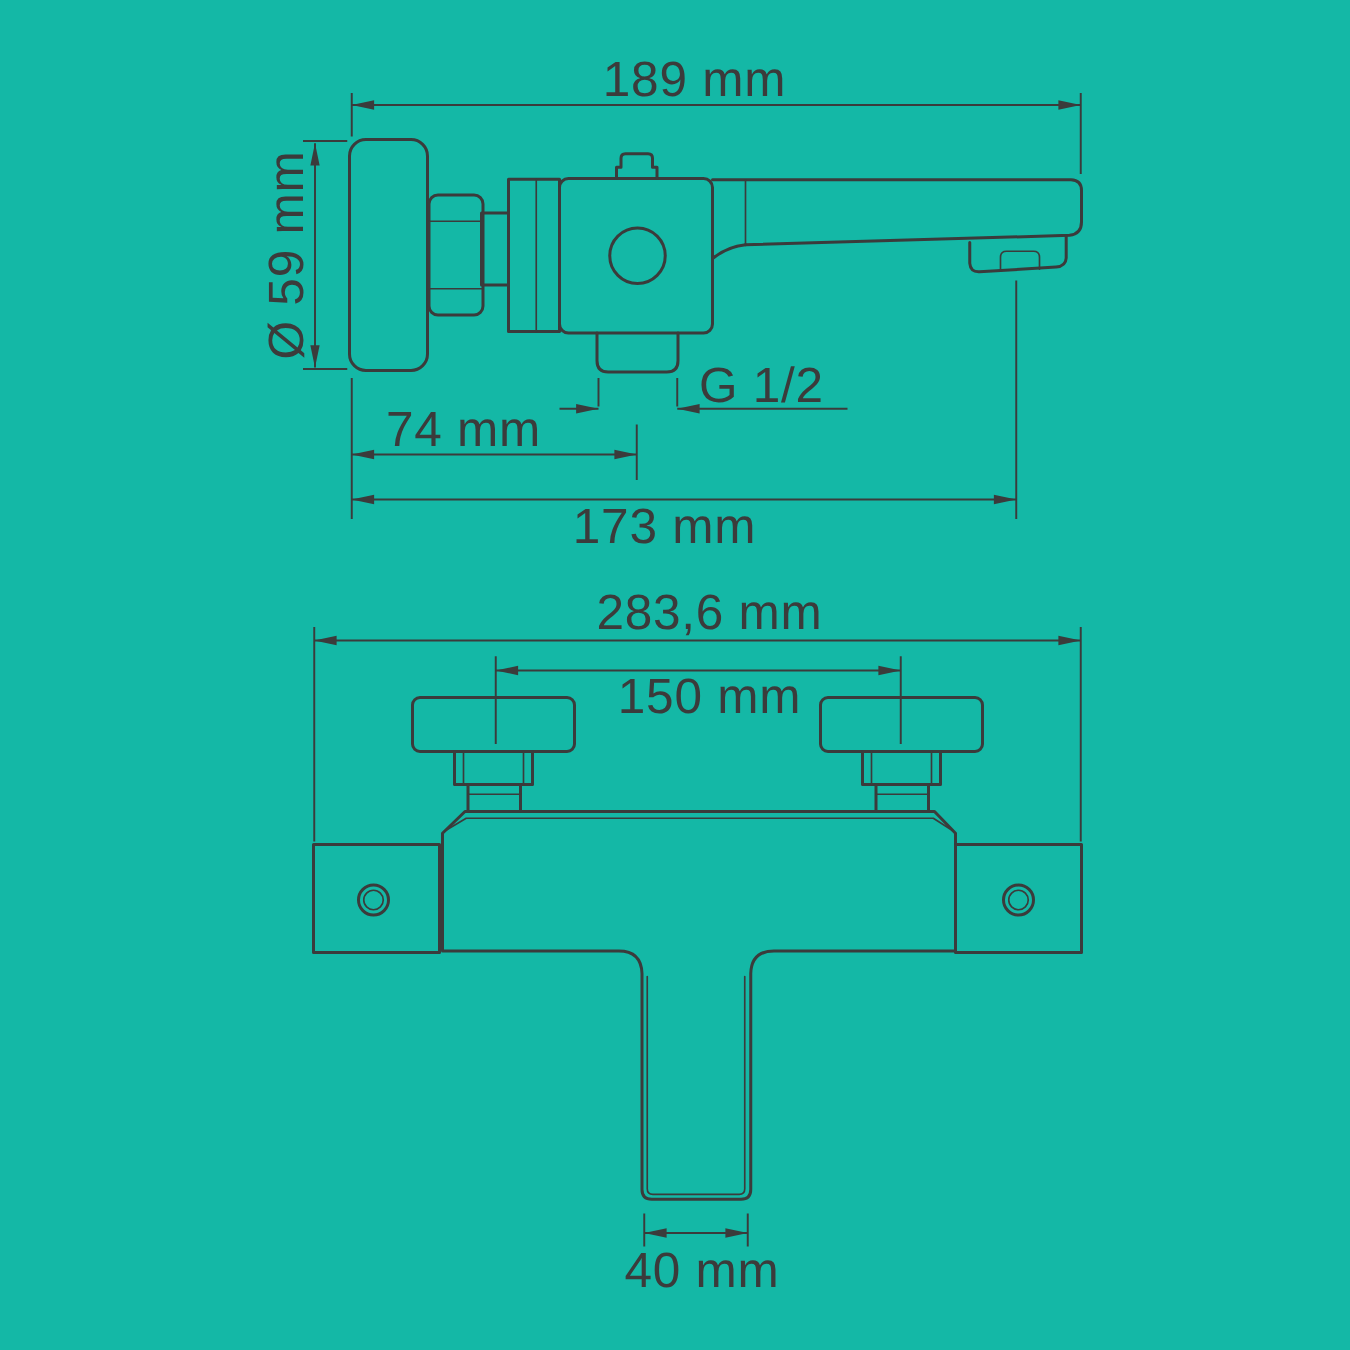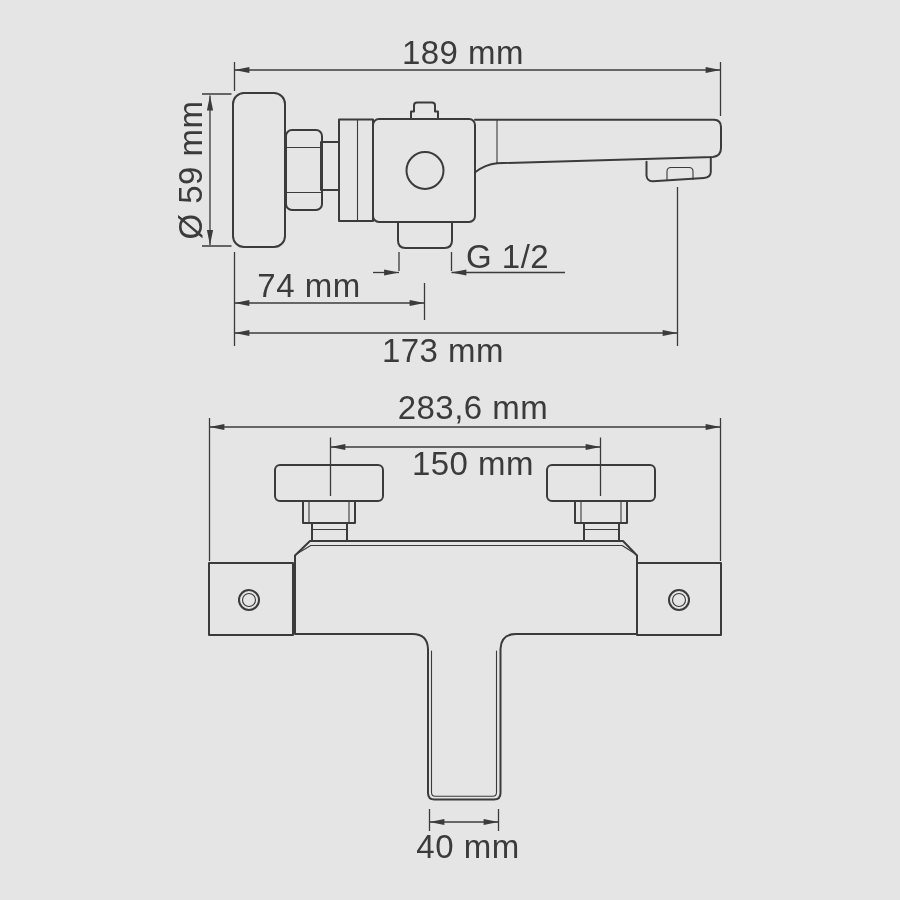--- a/index.html
+++ b/index.html
@@ -8,21 +8,21 @@
     background: #ffffff;
     width: 900px;
     height: 900px;
     overflow: hidden;
     font-family: "Liberation Sans", sans-serif;
   }
   .stage {
     position: relative;
     width: 900px;
     height: 900px;
-    background: #e5e5e5;
+    background: #14b8a6;
   }
   svg { display: block; }
   .o  { fill: none; stroke: #3b3b3b; stroke-width: 2;   stroke-linejoin: round; stroke-linecap: round; }
   .t  { fill: none; stroke: #3b3b3b; stroke-width: 1.1; stroke-linejoin: round; stroke-linecap: round; }
   .d  { fill: none; stroke: #3b3b3b; stroke-width: 1.3; stroke-linecap: butt; }
   .lbl {
     fill: #3b3b3b;
     font-family: "Liberation Sans", sans-serif;
     font-size: 33px;
     letter-spacing: 0.5px;

